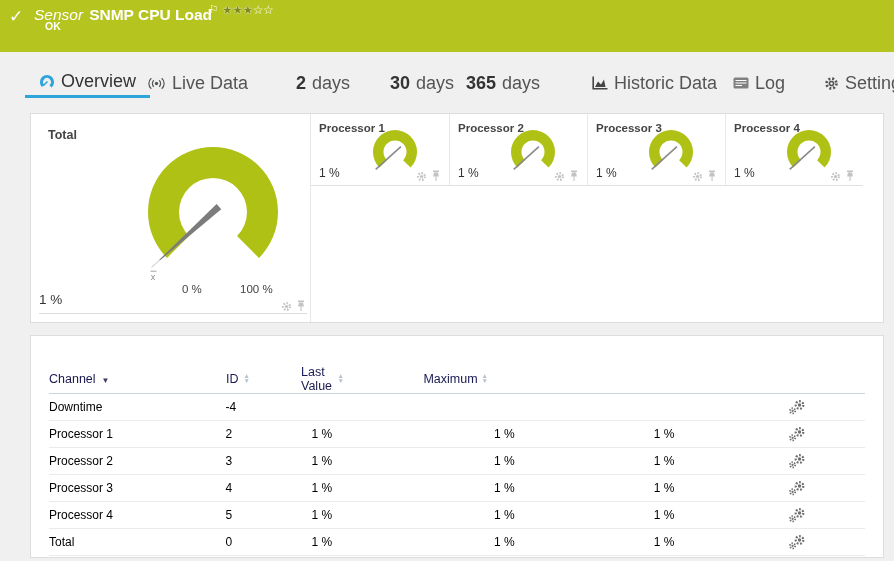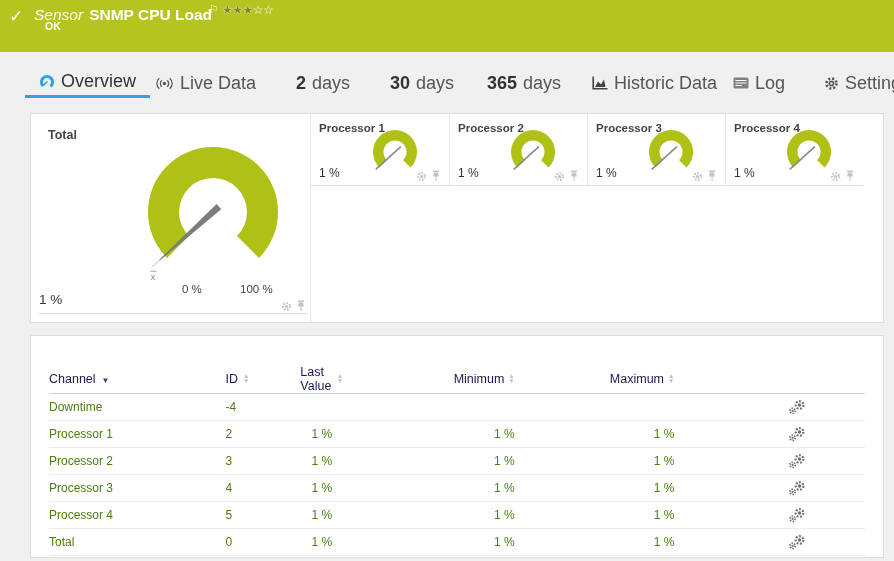--- a/index.html
+++ b/index.html
@@ -48,21 +48,21 @@
   .tiles { position:absolute; left:280px; top:0; height:72px; display:flex; }
   .tile { position:relative; width:138px; height:72px; border-bottom:1px solid #e0e0e0; }
   .tile + .tile { border-left:1px solid #e8e8e8; }
   .tile-label { position:absolute; left:8px; top:8px; font-size:11.5px; font-weight:bold; color:#444; }
   .tile-gauge { position:absolute; right:24px; top:12px; }
   .tile-value { position:absolute; left:8px; top:52px; font-size:12px; color:#333; }
   .tile .mini-icons { right:8px; top:56px; }
 
   
   .tbl { position:absolute; left:18px; right:18px; top:28px; }
-  .trow { display:flex; align-items:center; height:27px; border-bottom:1px solid #ebebeb; font-size:12px; color:#4d7c0f; }
+  .trow { display:flex; align-items:center; height:27px; border-bottom:1px solid #ebebeb; font-size:12px; color:#000000; }
   .thead { height:30px; border-bottom:1px solid #ccd4db; font-size:12.5px; color:#1a1a52; }
   .c-ch  { width:177px; display:flex; align-items:center; gap:6px; }
   .c-id  { width:75px;  display:flex; align-items:center; gap:5px; }
   .c-lv  { width:67px;  display:flex; justify-content:center; align-items:center; gap:0; }
   .c-min { width:188px; display:flex; justify-content:flex-end; align-items:center; gap:4px; }
   .c-max { width:154px; display:flex; justify-content:flex-end; align-items:center; gap:4px; }
   .c-act { width:157px; display:flex; justify-content:center; position:relative; left:10px; }
   .trow .c-lv  { padding-right:24px; }
   .trow .c-min { padding-right:40px; }
   .trow .c-max { padding-right:34px; }
@@ -86,42 +86,42 @@
 </div>
 
 <div class="tab active tab-icons" style="left:25px;">
   <svg width="16" height="16" viewBox="0 0 16 16">
     <circle cx="8" cy="8" r="5.5" fill="none" stroke="#2ea5da" stroke-width="3.2" stroke-dasharray="26 8.6" transform="rotate(135 8 8)"></circle>
     <line x1="8.5" y1="7.5" x2="4.2" y2="11.6" stroke="#2ea5da" stroke-width="1.6"></line>
   </svg>
   <span>Overview</span>
 </div>
 
-<div class="tab tab-icons" style="left:155px;">
+<div class="tab tab-icons" style="left:147px;">
   <svg width="19" height="13" viewBox="0 0 19 13">
     <circle cx="9.5" cy="6.5" r="1.7" fill="#555"></circle>
     <path d="M6.8,3.2 A4.6,4.6 0 0 0 6.8,9.8" fill="none" stroke="#555" stroke-width="1.2"></path>
     <path d="M4.3,1.2 A7,7 0 0 0 4.3,11.8" fill="none" stroke="#555" stroke-width="1.2"></path>
     <path d="M12.2,3.2 A4.6,4.6 0 0 1 12.2,9.8" fill="none" stroke="#555" stroke-width="1.2"></path>
     <path d="M14.7,1.2 A7,7 0 0 1 14.7,11.8" fill="none" stroke="#555" stroke-width="1.2"></path>
   </svg>
   <span>Live Data</span>
 </div>
 
 <div class="tab" style="left:296px;">
   <span class="num">2</span>
   <span>days</span>
 </div>
 
 <div class="tab" style="left:390px;">
   <span class="num">30</span>
   <span>days</span>
 </div>
 
-<div class="tab" style="left:487px;">
+<div class="tab" style="left:466px;">
   <span class="num">365</span>
   <span>days</span>
 </div>
 
 <div class="tab tab-icons" style="left:592px;">
   <svg width="16" height="14" viewBox="0 0 16 14">
     <path d="M1.2,0.5 V12.8 H15.5" fill="none" stroke="#444" stroke-width="1.6"></path>
     <path d="M3,11 L6,5.5 L9,8.5 L12,3.5 L13.5,11 Z" fill="#444"></path>
   </svg>
   <span>Historic Data</span>
@@ -270,24 +270,20 @@
         <span class="sort-down"></span>
       </div>
       <div class="c-id">
         <span>ID</span>
         <span class="sort-both"></span>
       </div>
       <div class="c-lv">
         <span>Last Value</span>
         <span class="sort-both"></span>
       </div>
-      <div class="c-min">
-        <span>Minimum</span>
-        <span class="sort-both"></span>
-      </div>
       <div class="c-max">
         <span>Maximum</span>
         <span class="sort-both"></span>
       </div>
       <div class="c-act"></div>
     </div>
 
     <div class="trow">
       <div class="c-ch">
           <span>Downtime</span>

